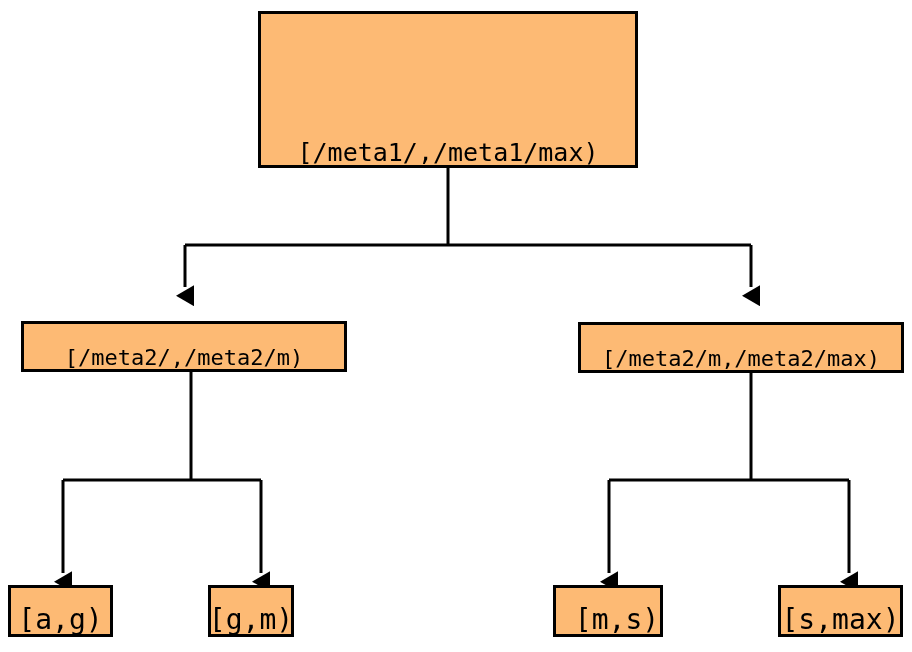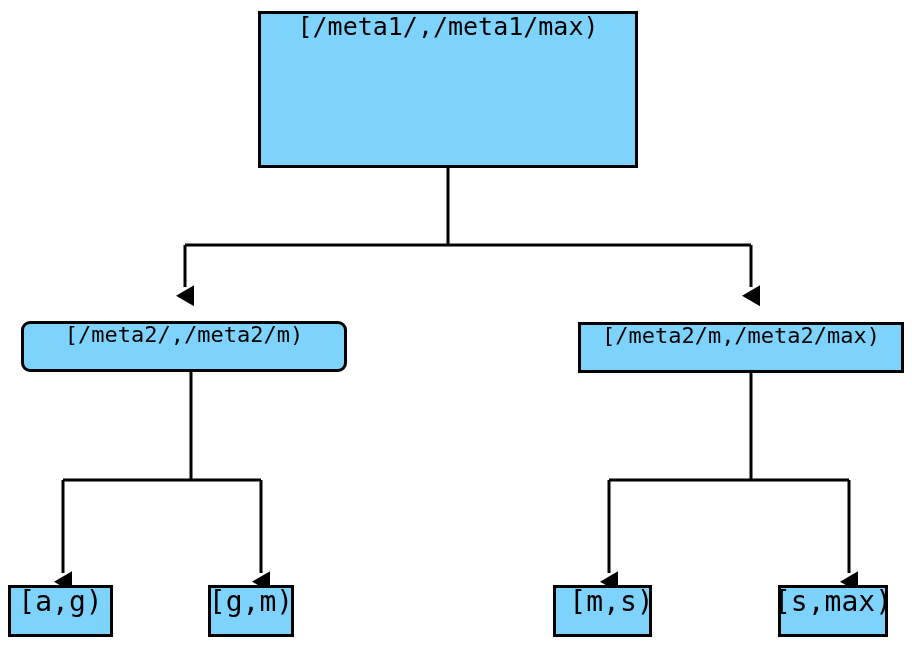--- a/index.html
+++ b/index.html
@@ -22,23 +22,23 @@
     position: absolute;
     left: 0;
     top: 0;
     width: 912px;
     height: 652px;
   }
   .node-box {
     position: absolute;
     box-sizing: border-box;
     border: 3px solid #000000;
-    background: #7dd3fc;
+    background: #fdba74;
     display: flex;
-    align-items: flex-start;
+    align-items: flex-end;
     justify-content: center;
     text-align: center;
     color: #000000;
     white-space: pre;
     letter-spacing: 0px;
   }
   .node-label {
     display: block;
     line-height: 1;
   }
@@ -50,39 +50,38 @@
     height: 157px;
     font-size: 25px;
   }
   
   #node-mid-left {
     left: 21px;
     top: 321px;
     width: 326px;
     height: 51px;
     font-size: 22px;
-    border-radius: 9px;
   }
   #node-mid-right {
     left: 578px;
     top: 322px;
     width: 326px;
     height: 51px;
     font-size: 22px;
   }
   
   .leaf-box {
     top: 585px;
     height: 52px;
     font-size: 28px;
   }
   #node-leaf-ag   { left: 8px;   width: 105px; }
   #node-leaf-gm   { left: 208px; width: 86px;  }
-  #node-leaf-ms   { left: 553px; width: 99px; padding-left: 18px; }
-  #node-leaf-smax { left: 778px; width: 110px; }
+  #node-leaf-ms   { left: 553px; width: 110px; padding-left: 18px; }
+  #node-leaf-smax { left: 778px; width: 125px; }
 </style>
 </head>
 <body>
 
 <div id="diagram-canvas">
 
   <svg id="edge-layer" viewBox="0 0 912 652" width="912" height="652" xmlns="http://www.w3.org/2000/svg">
     <defs>
       <marker id="arrowhead" markerWidth="7" markerHeight="6" refX="0.6" refY="3" orient="auto" markerUnits="strokeWidth">
         <polygon points="0,0 7,0 3.5,6" fill="#000000"></polygon>

